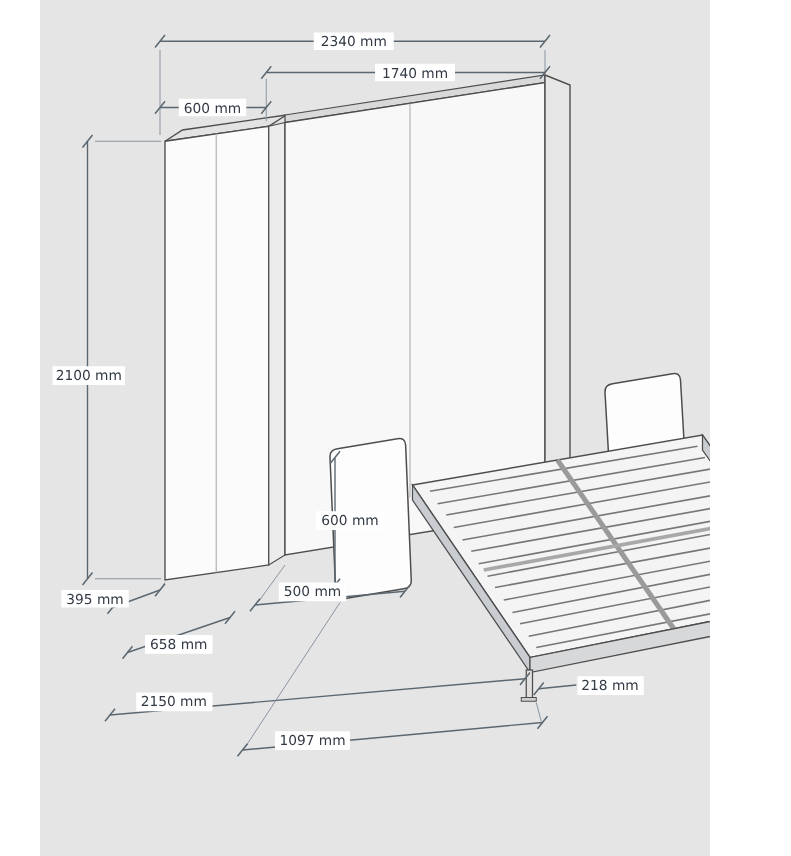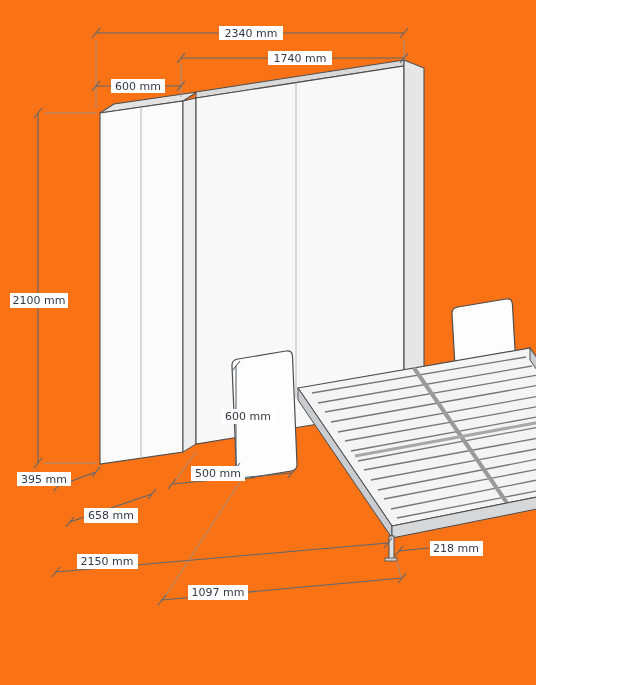--- a/index.html
+++ b/index.html
@@ -1,16 +1,16 @@
 <!DOCTYPE html>
 <html><head>
 <meta charset="utf-8">
 <style>
   html,body{margin:0;padding:0;background:#ffffff;}
-  .stage{position:relative;width:536px;height:685px;background:#f97316;overflow:hidden;}
+  .stage{position:relative;width:536px;height:685px;background:#e5e5e5;overflow:hidden;margin-left:32px;}
   svg{display:block;}
   svg text{
     font-family:"DejaVu Sans","Liberation Sans",sans-serif;
     font-size:11px;
     fill:#323a45;
   }
   .dim{stroke:#5b6770;stroke-width:1.1;fill:none;}
   .ext{stroke:#8a95a2;stroke-width:0.8;fill:none;}
   .tick{stroke:#5b6770;stroke-width:1.2;}
   .labelbg{fill:#ffffff;}

